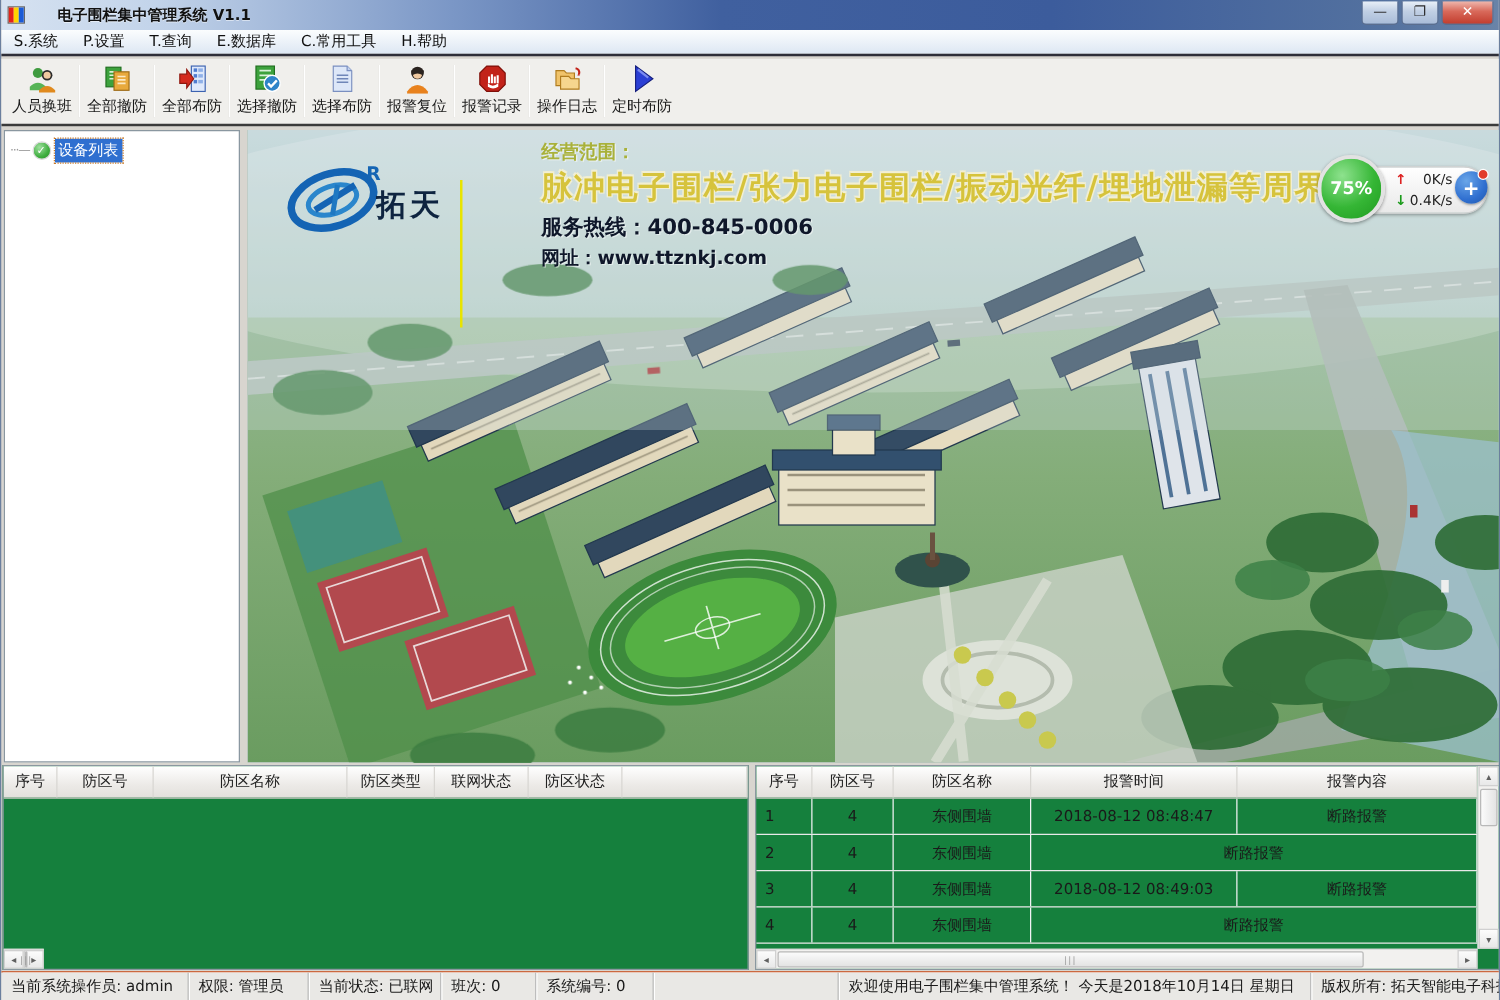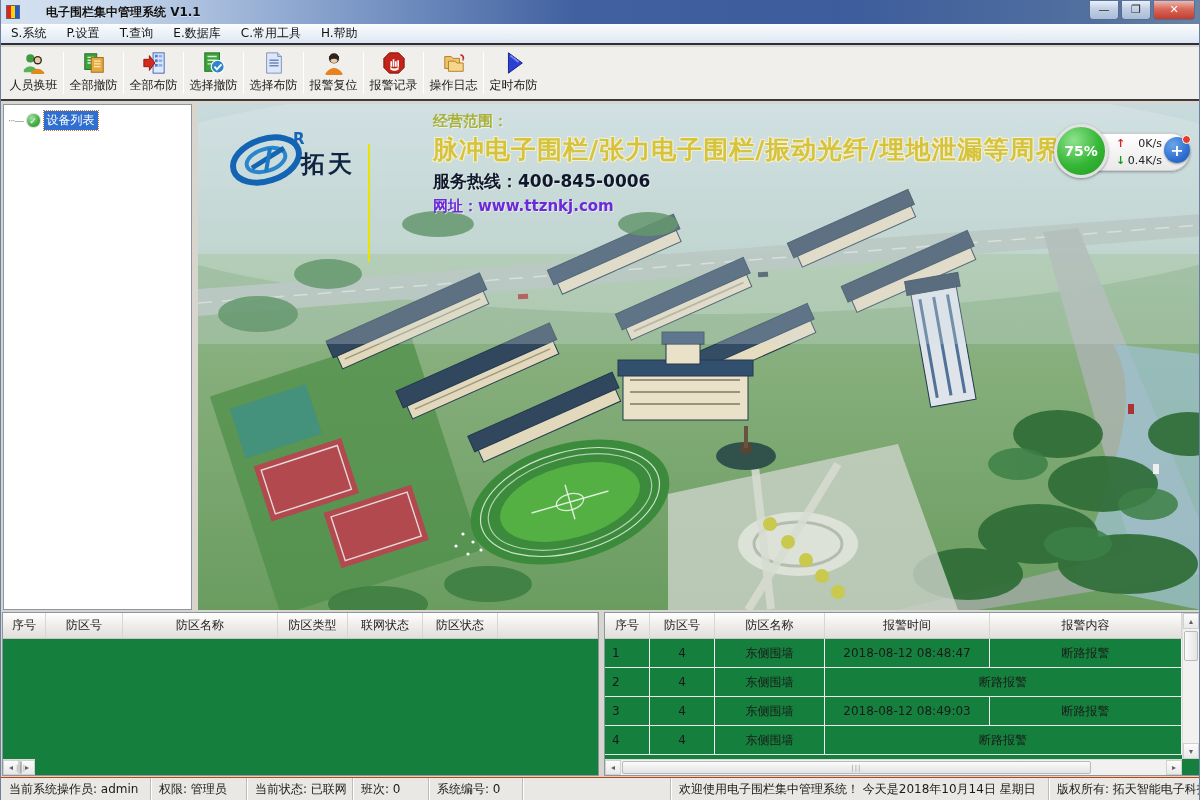--- a/index.html
+++ b/index.html
@@ -51,21 +51,21 @@
   .banner { position:absolute; left:0; top:0; width:1003px; height:160px; pointer-events:none; }
   .logo-swirl { position:absolute; left:28px; top:18px; }
   .logo-r { position:absolute; left:95px; top:26px; color:#1565b4; font-weight:bold; font-size:15px; }
   .logo-name { position:absolute; left:103px; top:44px; color:#0e2440; font-weight:bold; font-size:24px; letter-spacing:3px; }
   .banner-divider { position:absolute; left:170px; top:40px; width:2px; height:118px; background:#e8e400; }
   .slogan { position:absolute; left:195px; top:8px;margin-left:40px; }
   .slogan .s1 { color:#a9b13a; font-size:15px; font-weight:bold; text-shadow:1px 1px 0 rgba(255,255,255,.55); }
   .slogan .s2 { color:#d6c33c; font-size:25px; font-weight:bold; letter-spacing:1px; margin-top:2px;
                 text-shadow:1px 1px 0 #f2efd2,-1px -1px 0 #f2efd2,1px -1px 0 #f2efd2,-1px 1px 0 #f2efd2; }
   .slogan .s3 { color:#0f172a; font-size:17px; font-weight:bold; margin-top:4px; text-shadow:1px 1px 0 rgba(255,255,255,.5); }
-  .slogan .s4 { color:#6d28d9; font-size:15px; font-weight:bold; margin-top:4px; text-shadow:1px 1px 0 rgba(255,255,255,.5); }
+  .slogan .s4 { color:#0f172a; font-size:15px; font-weight:bold; margin-top:4px; text-shadow:1px 1px 0 rgba(255,255,255,.5); }
 
   
   .speed-widget { position:absolute; left:856px; top:24px; width:136px; height:48px;padding-left:36px; }
   .speed-pill { position:absolute; left:24px; top:5px; width:112px; height:38px; background:linear-gradient(#ffffff,#e9e9e9);
     border:1px solid #cfcfcf; border-radius:19px; box-shadow:0 1px 3px rgba(0,0,0,.35); }
   .speed-ball { position:absolute; left:0; top:-4px; width:54px; height:54px; border-radius:50%;
     background:radial-gradient(circle at 35% 28%,#8ee28e,#35b635 55%,#1f9a1f);
     border:3px solid #e2e2e2; box-shadow:0 1px 3px rgba(0,0,0,.4);
     display:flex; align-items:center; justify-content:center; color:#fff; font-weight:bold; font-size:14px; }
   .speed-rows { position:absolute; left:62px; top:7px; width:46px; font-size:11px; line-height:17px; color:#222; }

